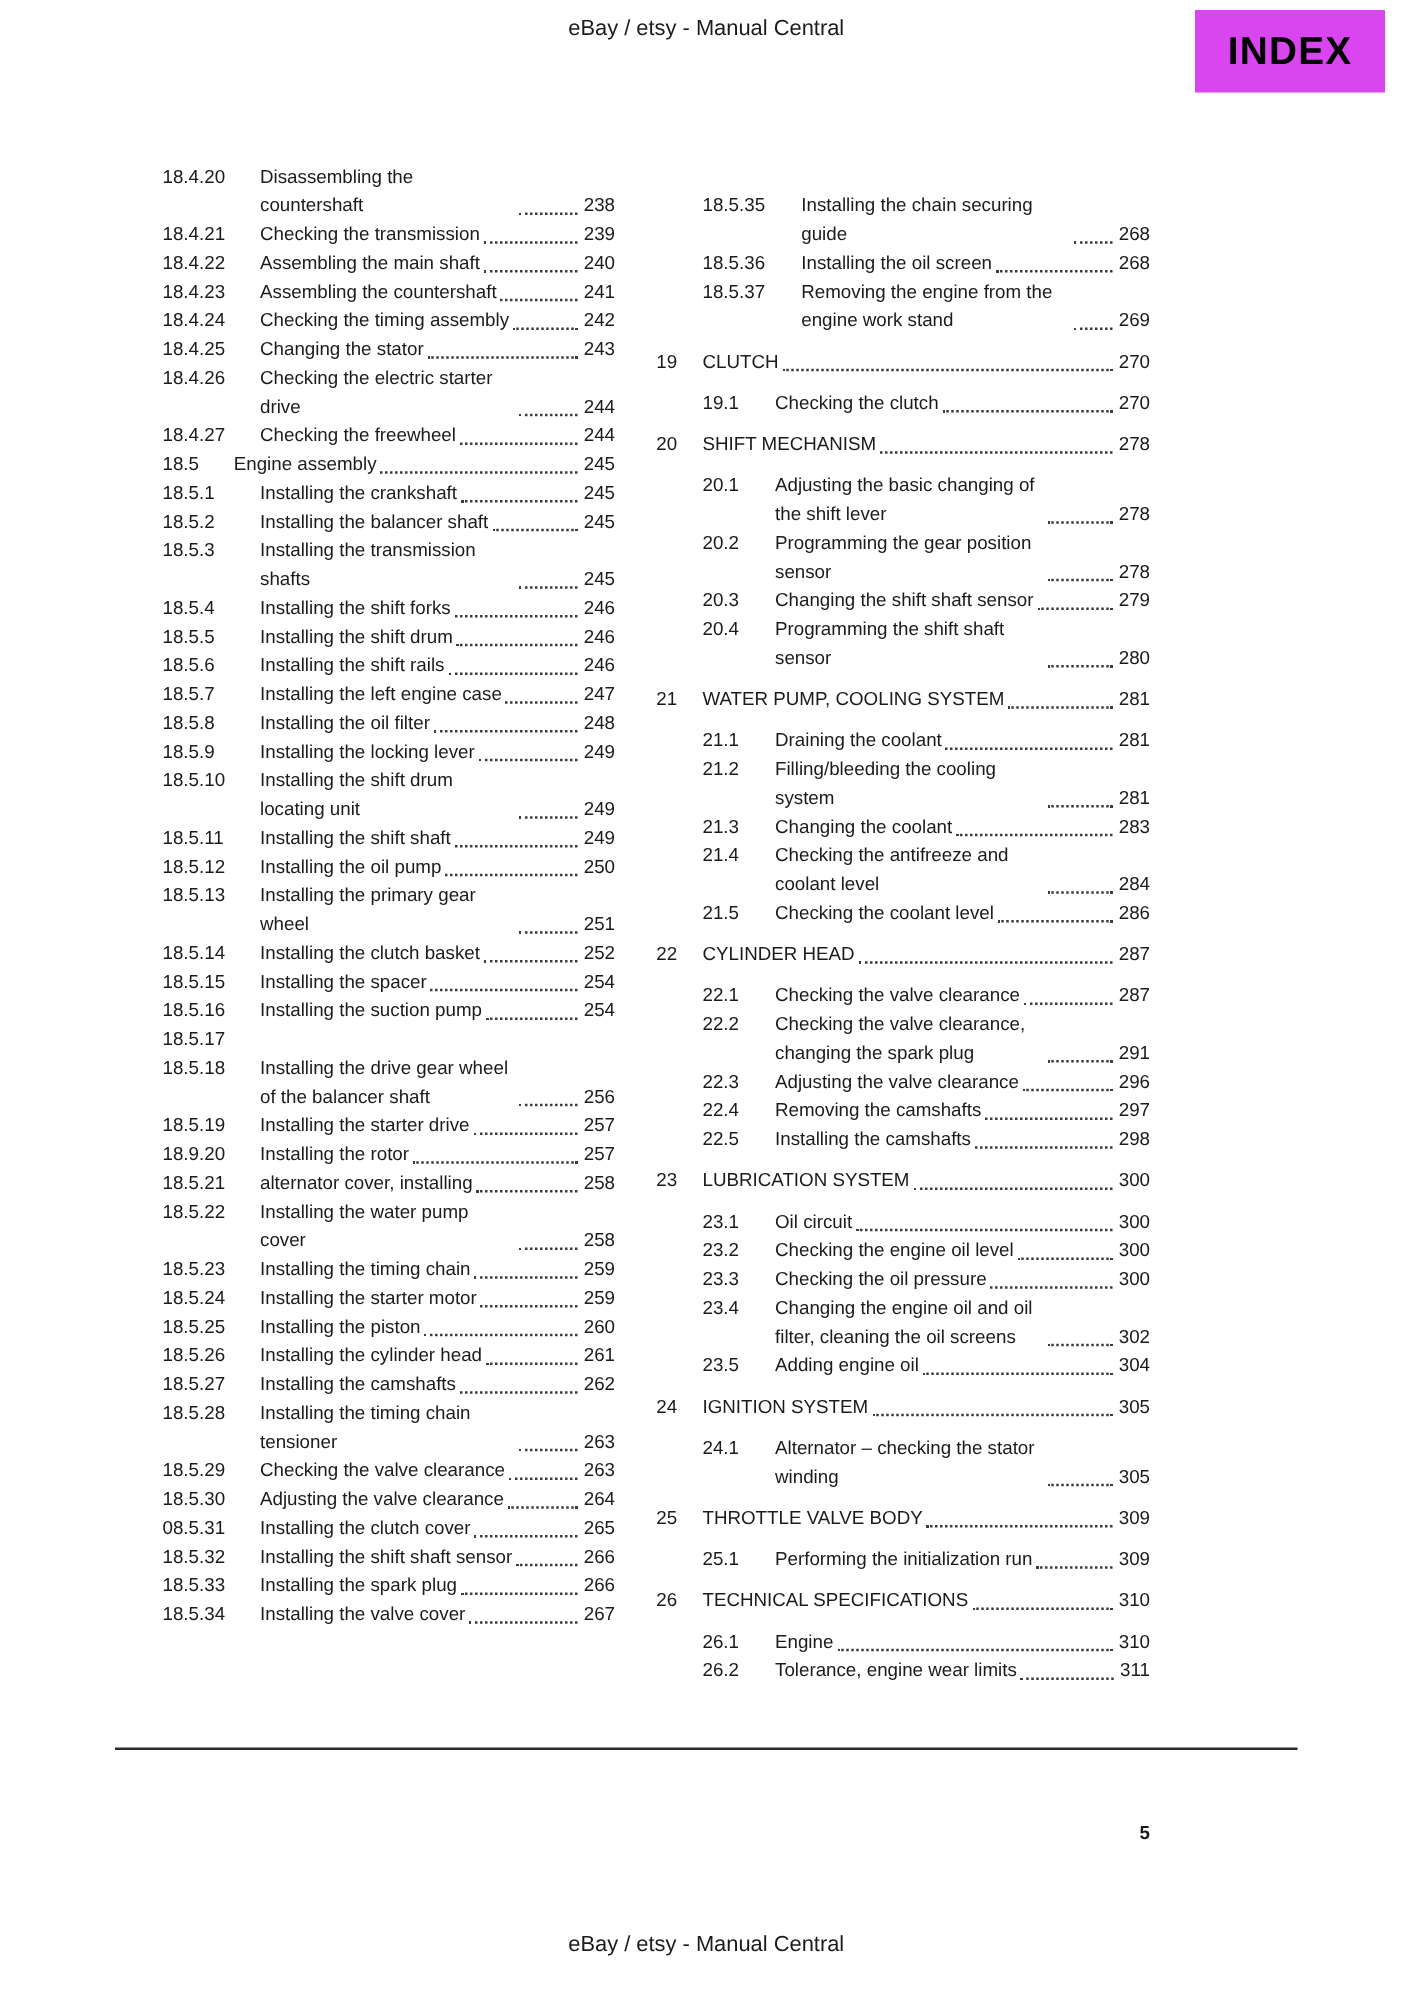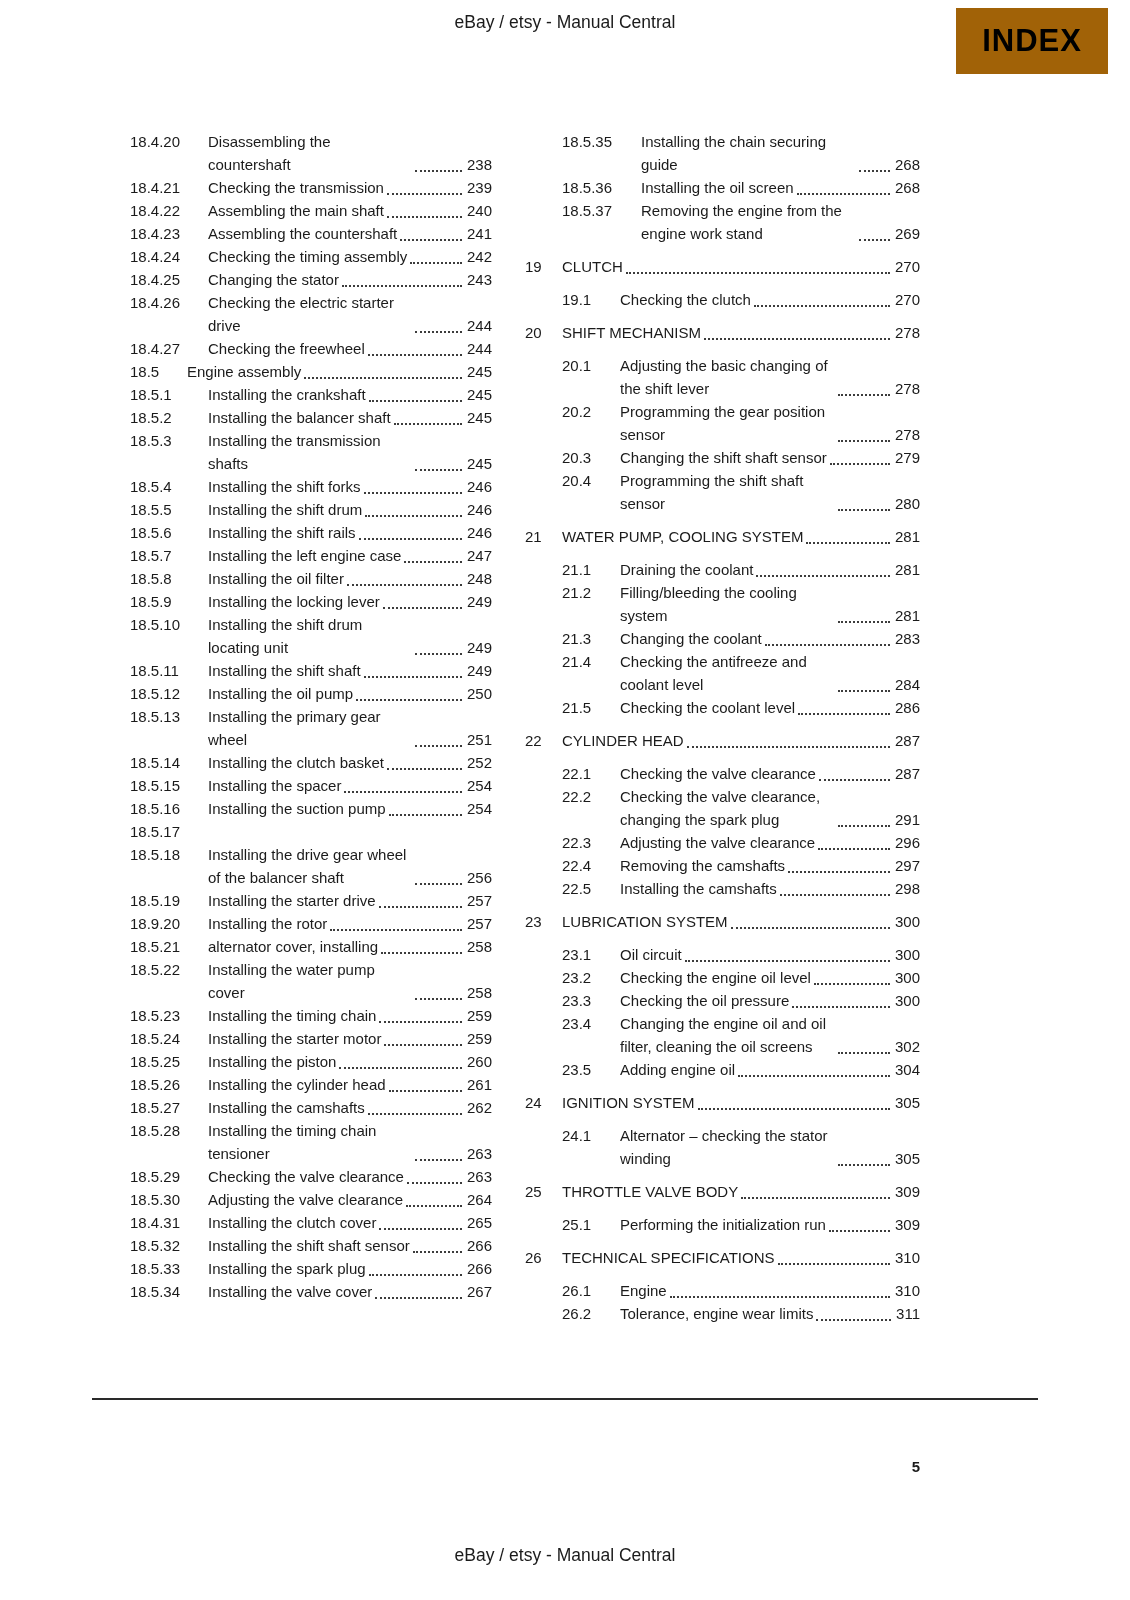--- a/index.html
+++ b/index.html
@@ -13,30 +13,30 @@
     position: relative;
     overflow: hidden;
   }
   .header-title {
     position: absolute; top: 12px; left: 0; width: 100%;
     text-align: center; font-size: 17.5px; color: #1b1b1b;
   }
   .index-badge {
     position: absolute; top: 8px; right: 22px;
     width: 152px; height: 66px;
-    background: #a16207; color: #000;
+    background: #d946ef; color: #000;
     font-size: 31px; font-weight: bold; letter-spacing: 1px;
     display: flex; align-items: center; justify-content: center;
   }
   .toc {
     position: absolute; top: 130px; left: 130px;
     display: flex; align-items: flex-start;
   }
   .col-left  { width: 362px; margin-right: 33px; }
-  .col-right { width: 395px; }
+  .col-right { width: 395px; margin-top: 23px; }
 
   .toc-row { display: flex; line-height: 23px; }
   .num { flex: 0 0 auto; }
   .entry-body { flex: 1 1 auto; display: flex; align-items: flex-end; min-width: 0; }
   .title { flex: 0 1 auto; }
   .leader {
     flex: 1 1 12px; min-width: 12px;
     border-bottom: 2px dotted #3c3c3c;
     margin: 0 5px 4px 3px;
   }
@@ -379,21 +379,21 @@
         </div>
         <div class="toc-row lv-sub">
           <span class="num">18.5.30</span>
           <span class="entry-body">
             <span class="title">Adjusting the valve clearance</span>
             <span class="leader"></span>
             <span class="pg">264</span>
           </span>
         </div>
         <div class="toc-row lv-sub">
-          <span class="num">18.4.31</span>
+          <span class="num">08.5.31</span>
           <span class="entry-body">
             <span class="title">Installing the clutch cover</span>
             <span class="leader"></span>
             <span class="pg">265</span>
           </span>
         </div>
         <div class="toc-row lv-sub">
           <span class="num">18.5.32</span>
           <span class="entry-body">
             <span class="title">Installing the shift shaft sensor</span>

